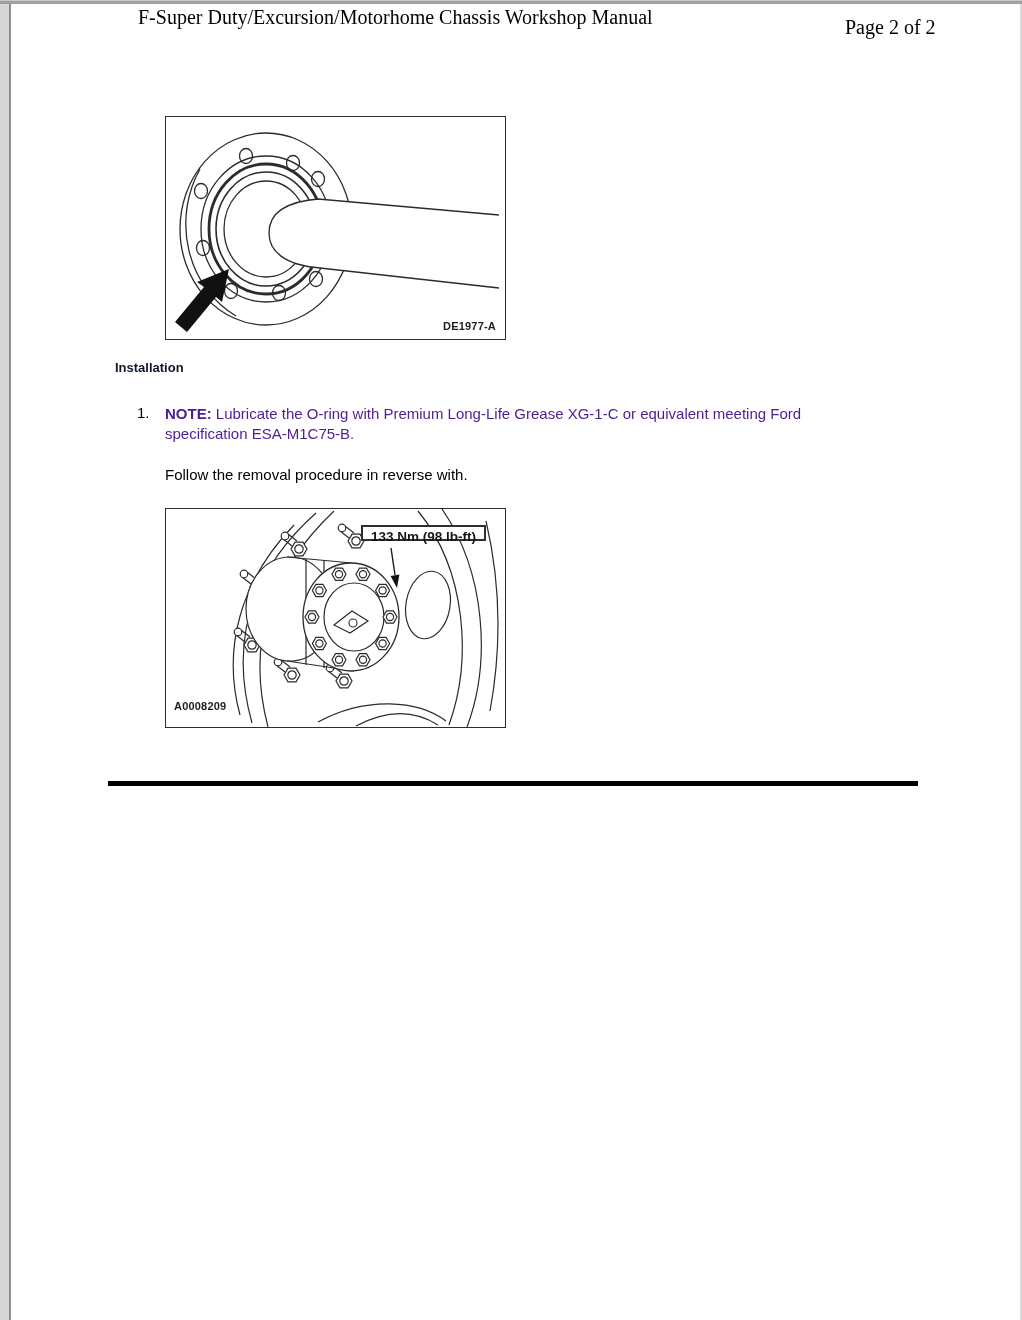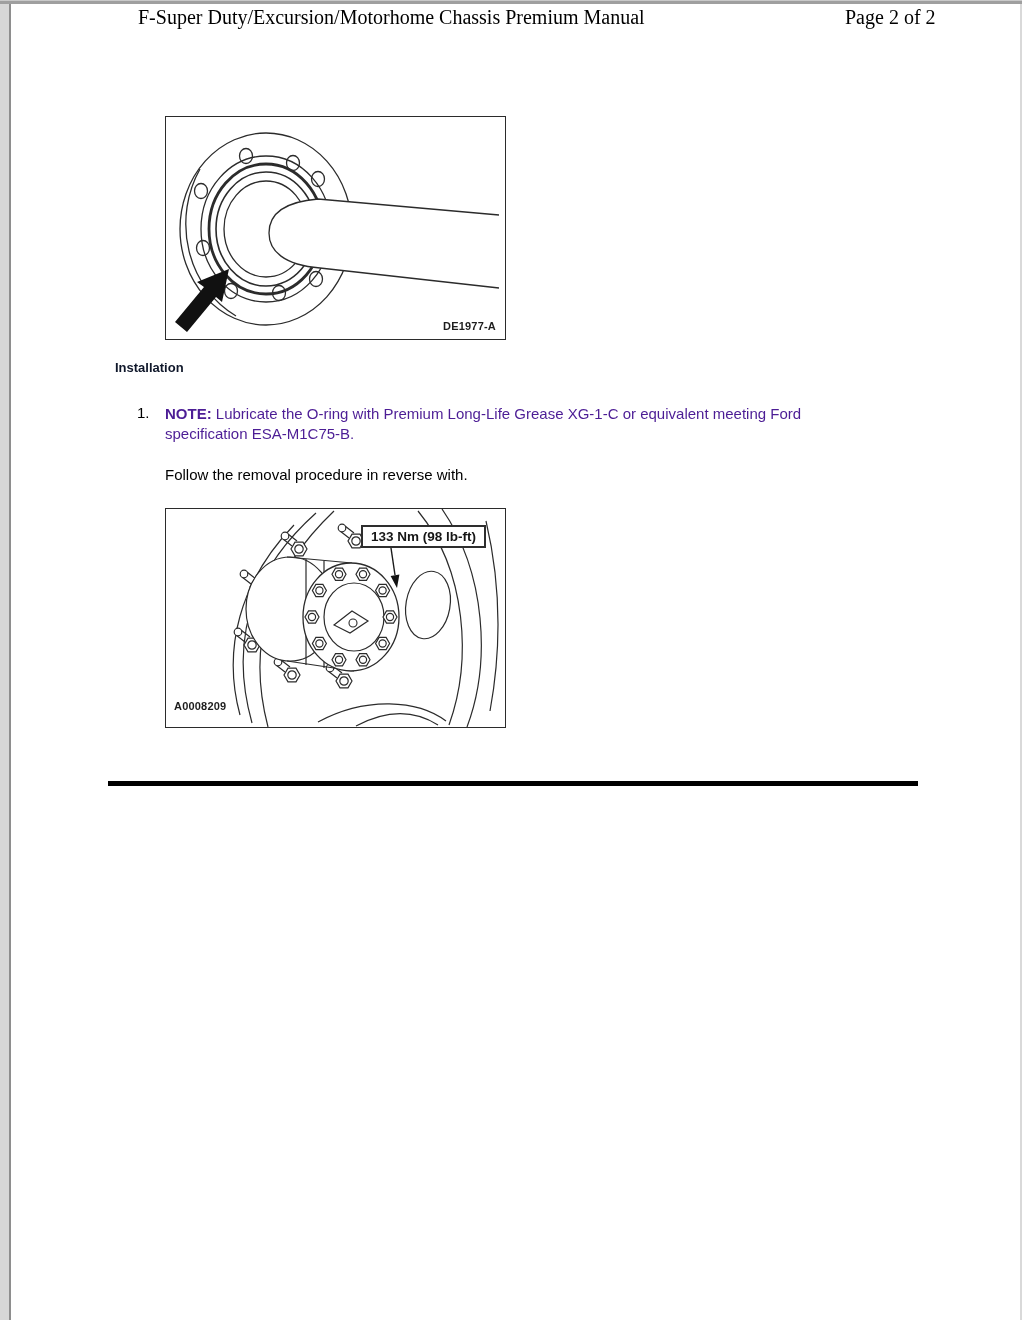--- a/index.html
+++ b/index.html
@@ -11,41 +11,41 @@
   .edge-top{position:absolute;left:0;top:0;width:1022px;height:4px;background:#9f9f9f;border-top:1px solid #c9c9c9;box-sizing:border-box;}
   .edge-left{position:absolute;left:0;top:4px;width:9px;height:1316px;background:#d7d7d7;}
   .edge-left-line{position:absolute;left:9px;top:4px;width:2px;height:1316px;background:#8e8e8e;}
   .edge-right{position:absolute;left:1020px;top:4px;width:2px;height:1316px;background:#d9d9d9;}
 
   .header-title{
     position:absolute;left:138px;top:6px;
     font-family:"Liberation Serif",serif;font-size:20px;color:#000;white-space:nowrap;
   }
   .page-indicator{
-    position:absolute;left:845px;top:6px;
+    position:absolute;left:845px;top:16px;
     font-family:"Liberation Serif",serif;font-size:20px;color:#000;white-space:nowrap;
   }
 
   .figure{
     position:absolute;left:165px;width:339px;background:#fff;
     border:1px solid #2b2b2b;box-sizing:content-box;
   }
   .figure.fig1{top:116px;height:222px;}
   .figure.fig2{top:508px;height:218px;}
   .figure svg{position:absolute;left:0;top:0;}
 
   .fig-ref{
     position:absolute;font-size:11px;font-weight:bold;color:#1d1d1d;
     letter-spacing:0.2px;white-space:nowrap;
   }
   .fig1 .fig-ref{right:9px;bottom:7px;margin-top:35px;}
   .fig2 .fig-ref{left:8px;bottom:15px;}
 
   .torque-callout{
-    position:absolute;left:195px;top:16px;width:125px;height:23px;
+    position:absolute;left:195px;top:16px;width:125px;height:16px;
     border:2px solid #2e2e2e;background:#fff;box-sizing:border-box;
     font-size:13.5px;font-weight:bold;text-align:center;line-height:20px;
     color:#161616;white-space:nowrap;
   }
 
   .section-heading{
     position:absolute;left:115px;top:360px;
     font-size:13px;font-weight:bold;color:#0f172a;
   }
   .step-number{
@@ -65,21 +65,21 @@
   }
 </style>
 </head>
 <body>
 
 <div class="edge-top"></div>
 <div class="edge-left"></div>
 <div class="edge-left-line"></div>
 <div class="edge-right"></div>
 
-<div class="header-title">F-Super Duty/Excursion/Motorhome Chassis Premium Manual</div>
+<div class="header-title">F-Super Duty/Excursion/Motorhome Chassis Workshop Manual</div>
 <div class="page-indicator">Page 2 of 2</div>
 
 <div class="figure fig1">
   <svg width="339" height="222" viewBox="0 0 339 222">
     <g stroke="#2b2b2b" fill="none" stroke-width="1.3">
 
       <path d="M 34 52 A 94 104 0 0 0 70 199"></path>
       <ellipse cx="100" cy="112" rx="86" ry="96"></ellipse>
 
       <ellipse cx="35" cy="74" rx="6.5" ry="7.5"></ellipse>

